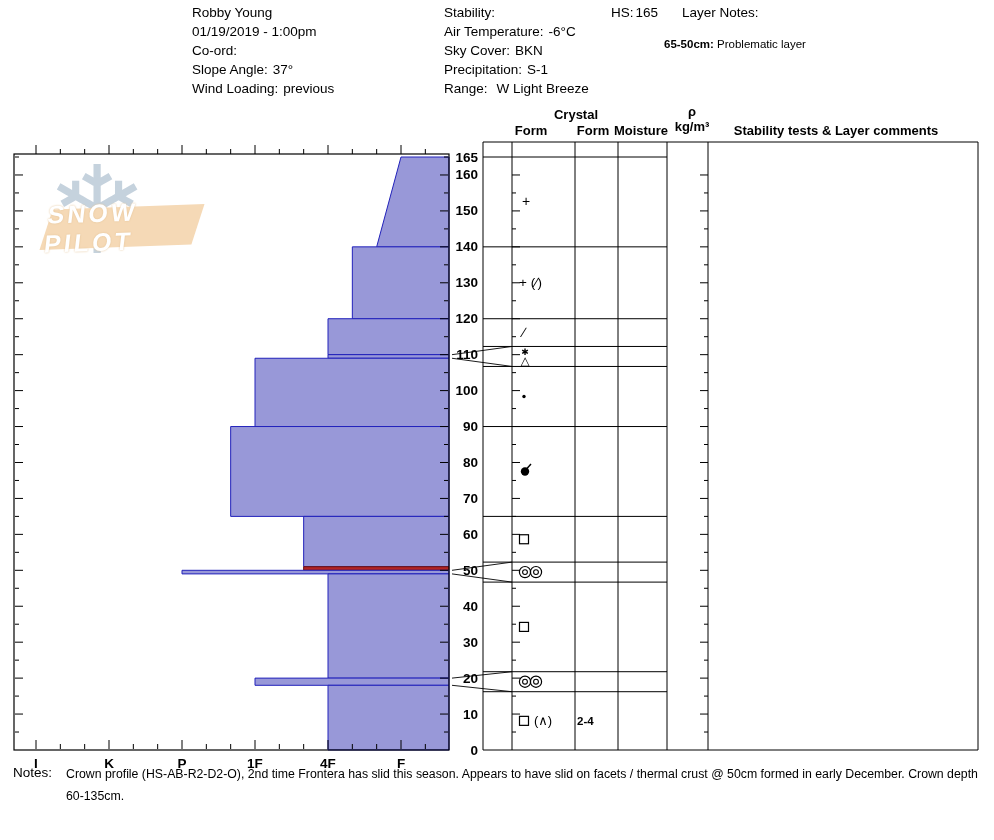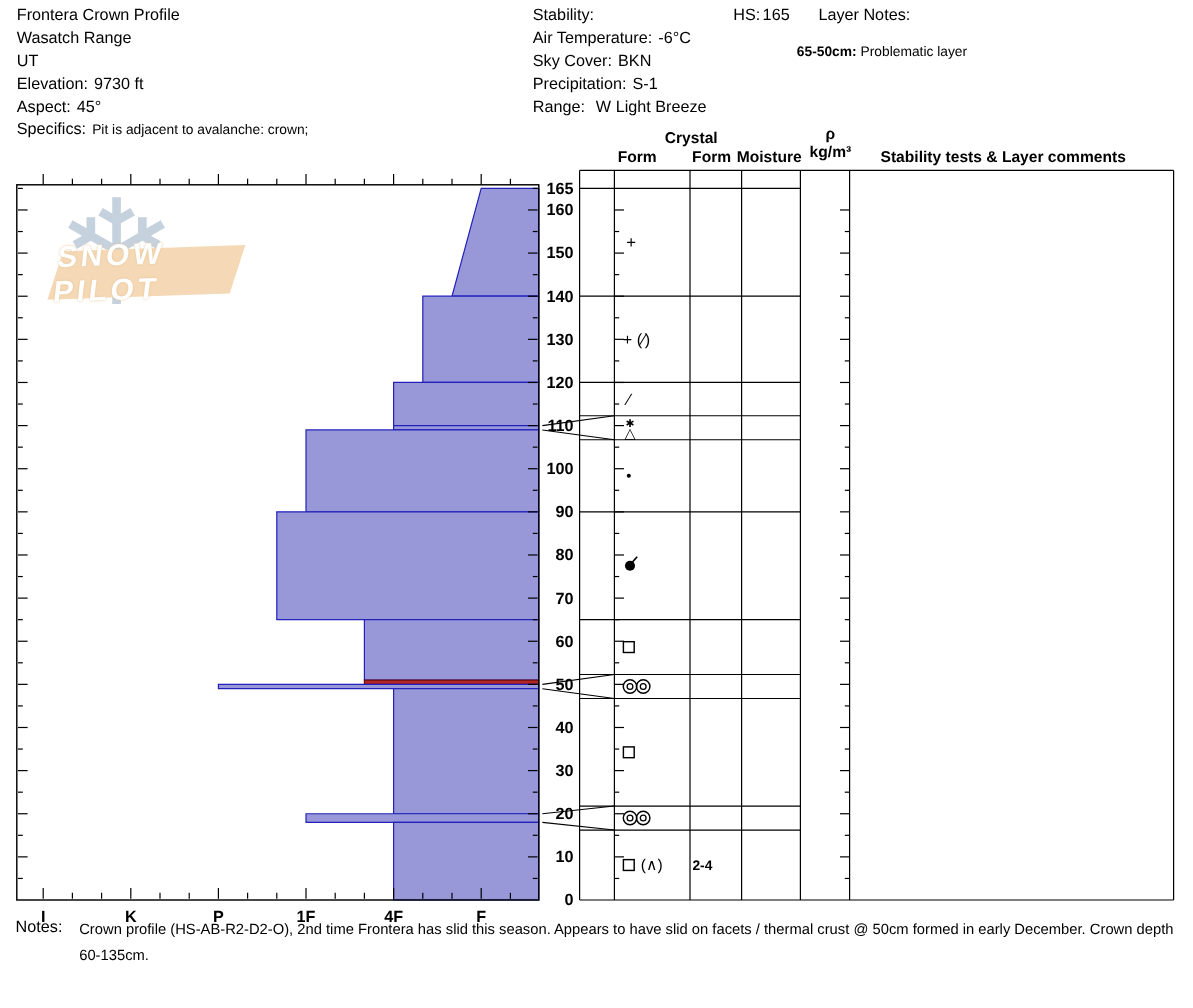--- a/index.html
+++ b/index.html
@@ -277,29 +277,28 @@
       <rect x="519.5" y="716.3575757575758" width="9" height="9" fill="none" stroke="#000" stroke-width="1.2"></rect>
       <text x="534" y="725.3575757575758" font-size="13" text-anchor="start" font-weight="normal" fill="#000">(∧)</text>
       <text x="577" y="724.8575757575758" font-size="11.5" text-anchor="start" font-weight="bold" fill="#000">2-4</text>
     </svg>
 
   <div id="snowflake" class="abs">❄</div>
   <div id="logo-banner">
     <span>SNOW PILOT</span>
   </div>
 
-  <div class="abs hcol" style="left:14px;top:3px">
-    <div>Frontera Crown Profile</div>
-    <div>Wasatch Range</div>
-    <div>UT</div>
-    <div><b>Elevation:</b><span class="val">9730 ft</span></div>
-    <div><b>Aspect:</b><span class="val">45°</span></div>
-    <div><b>Specifics:</b><span class="val small">Pit is adjacent to avalanche: crown;</span></div>
-  </div>
-
+
+  <div class="abs hcol" style="left:192px;top:3px">
+    <div>Robby Young</div>
+    <div>01/19/2019 - 1:00pm</div>
+    <div><b>Co-ord:</b><span class="val"></span></div>
+    <div><b>Slope Angle:</b><span class="val">37°</span></div>
+    <div><b>Wind Loading:</b><span class="val">previous</span></div>
+  </div>
 
   <div class="abs hcol" style="left:444px;top:3px">
     <div><b>Stability:</b><span class="val"></span></div>
     <div><b>Air Temperature:</b><span class="val">-6°C</span></div>
     <div><b>Sky Cover:</b><span class="val">BKN</span></div>
     <div><b>Precipitation:</b><span class="val">S-1</span></div>
     <div><b>Range:</b><span class="val" style="margin-left:9px">W Light Breeze</span></div>
   </div>
 
   <div class="abs hcol" style="left:611px;top:3px">

